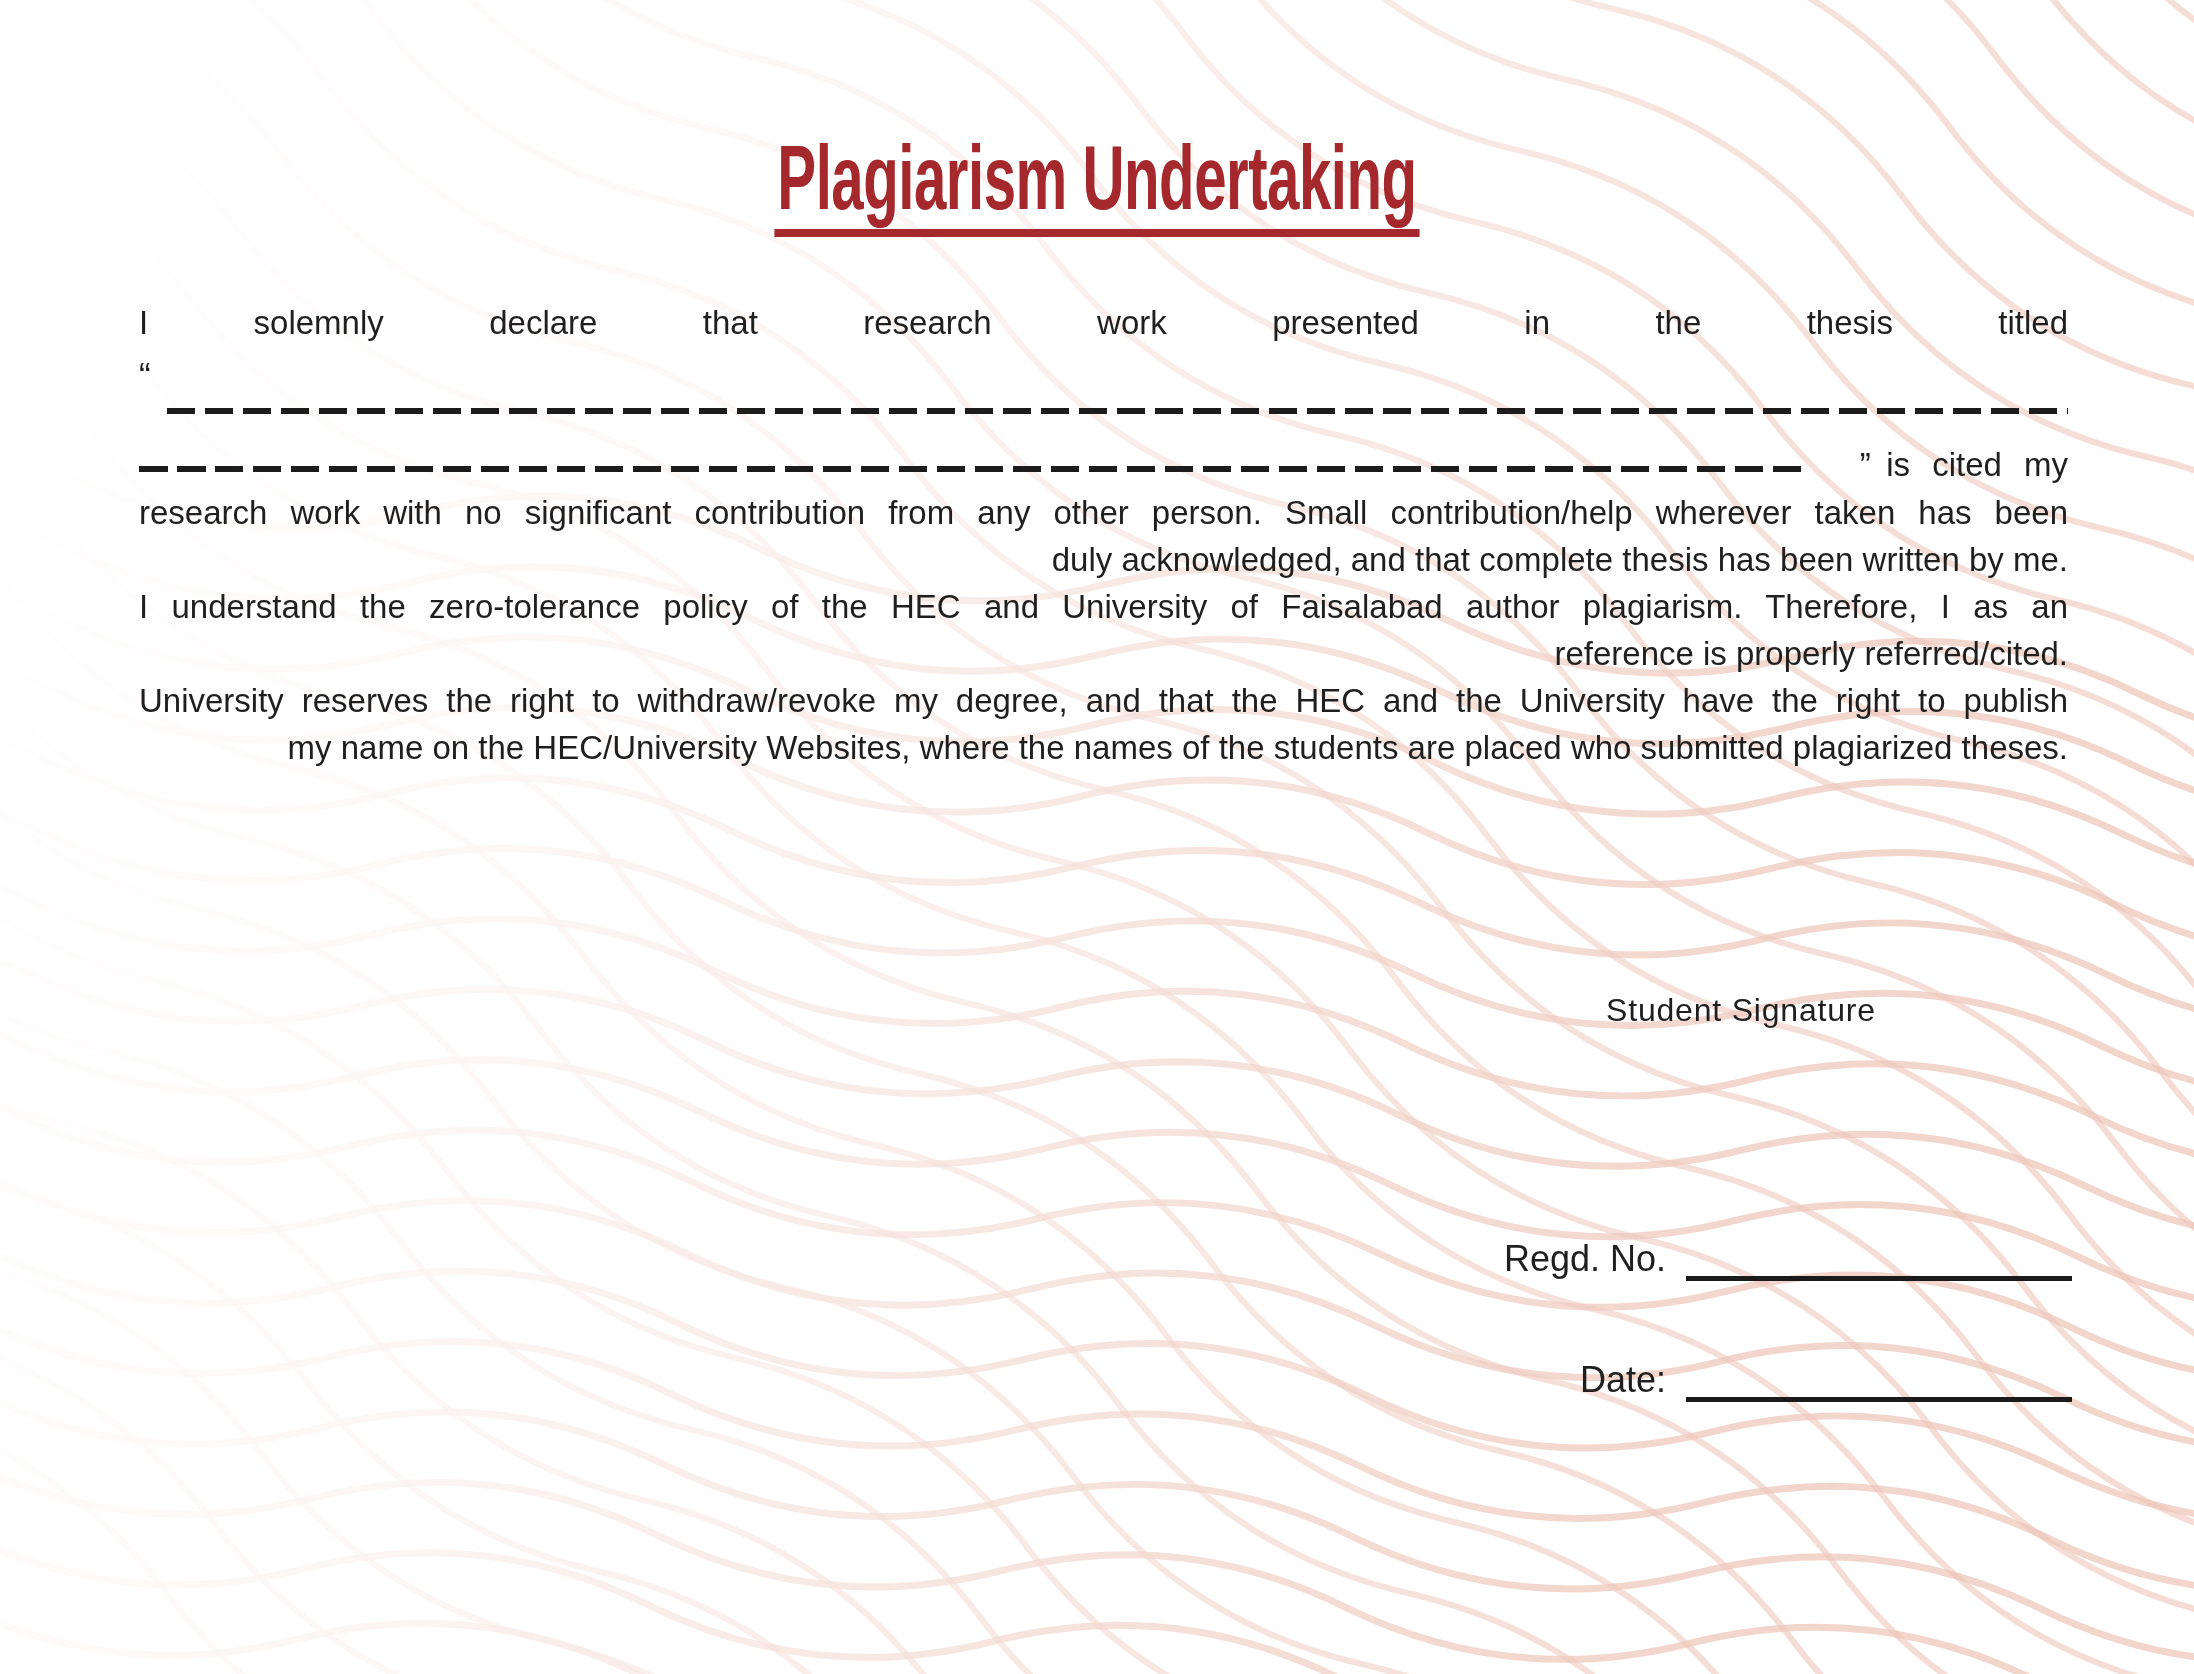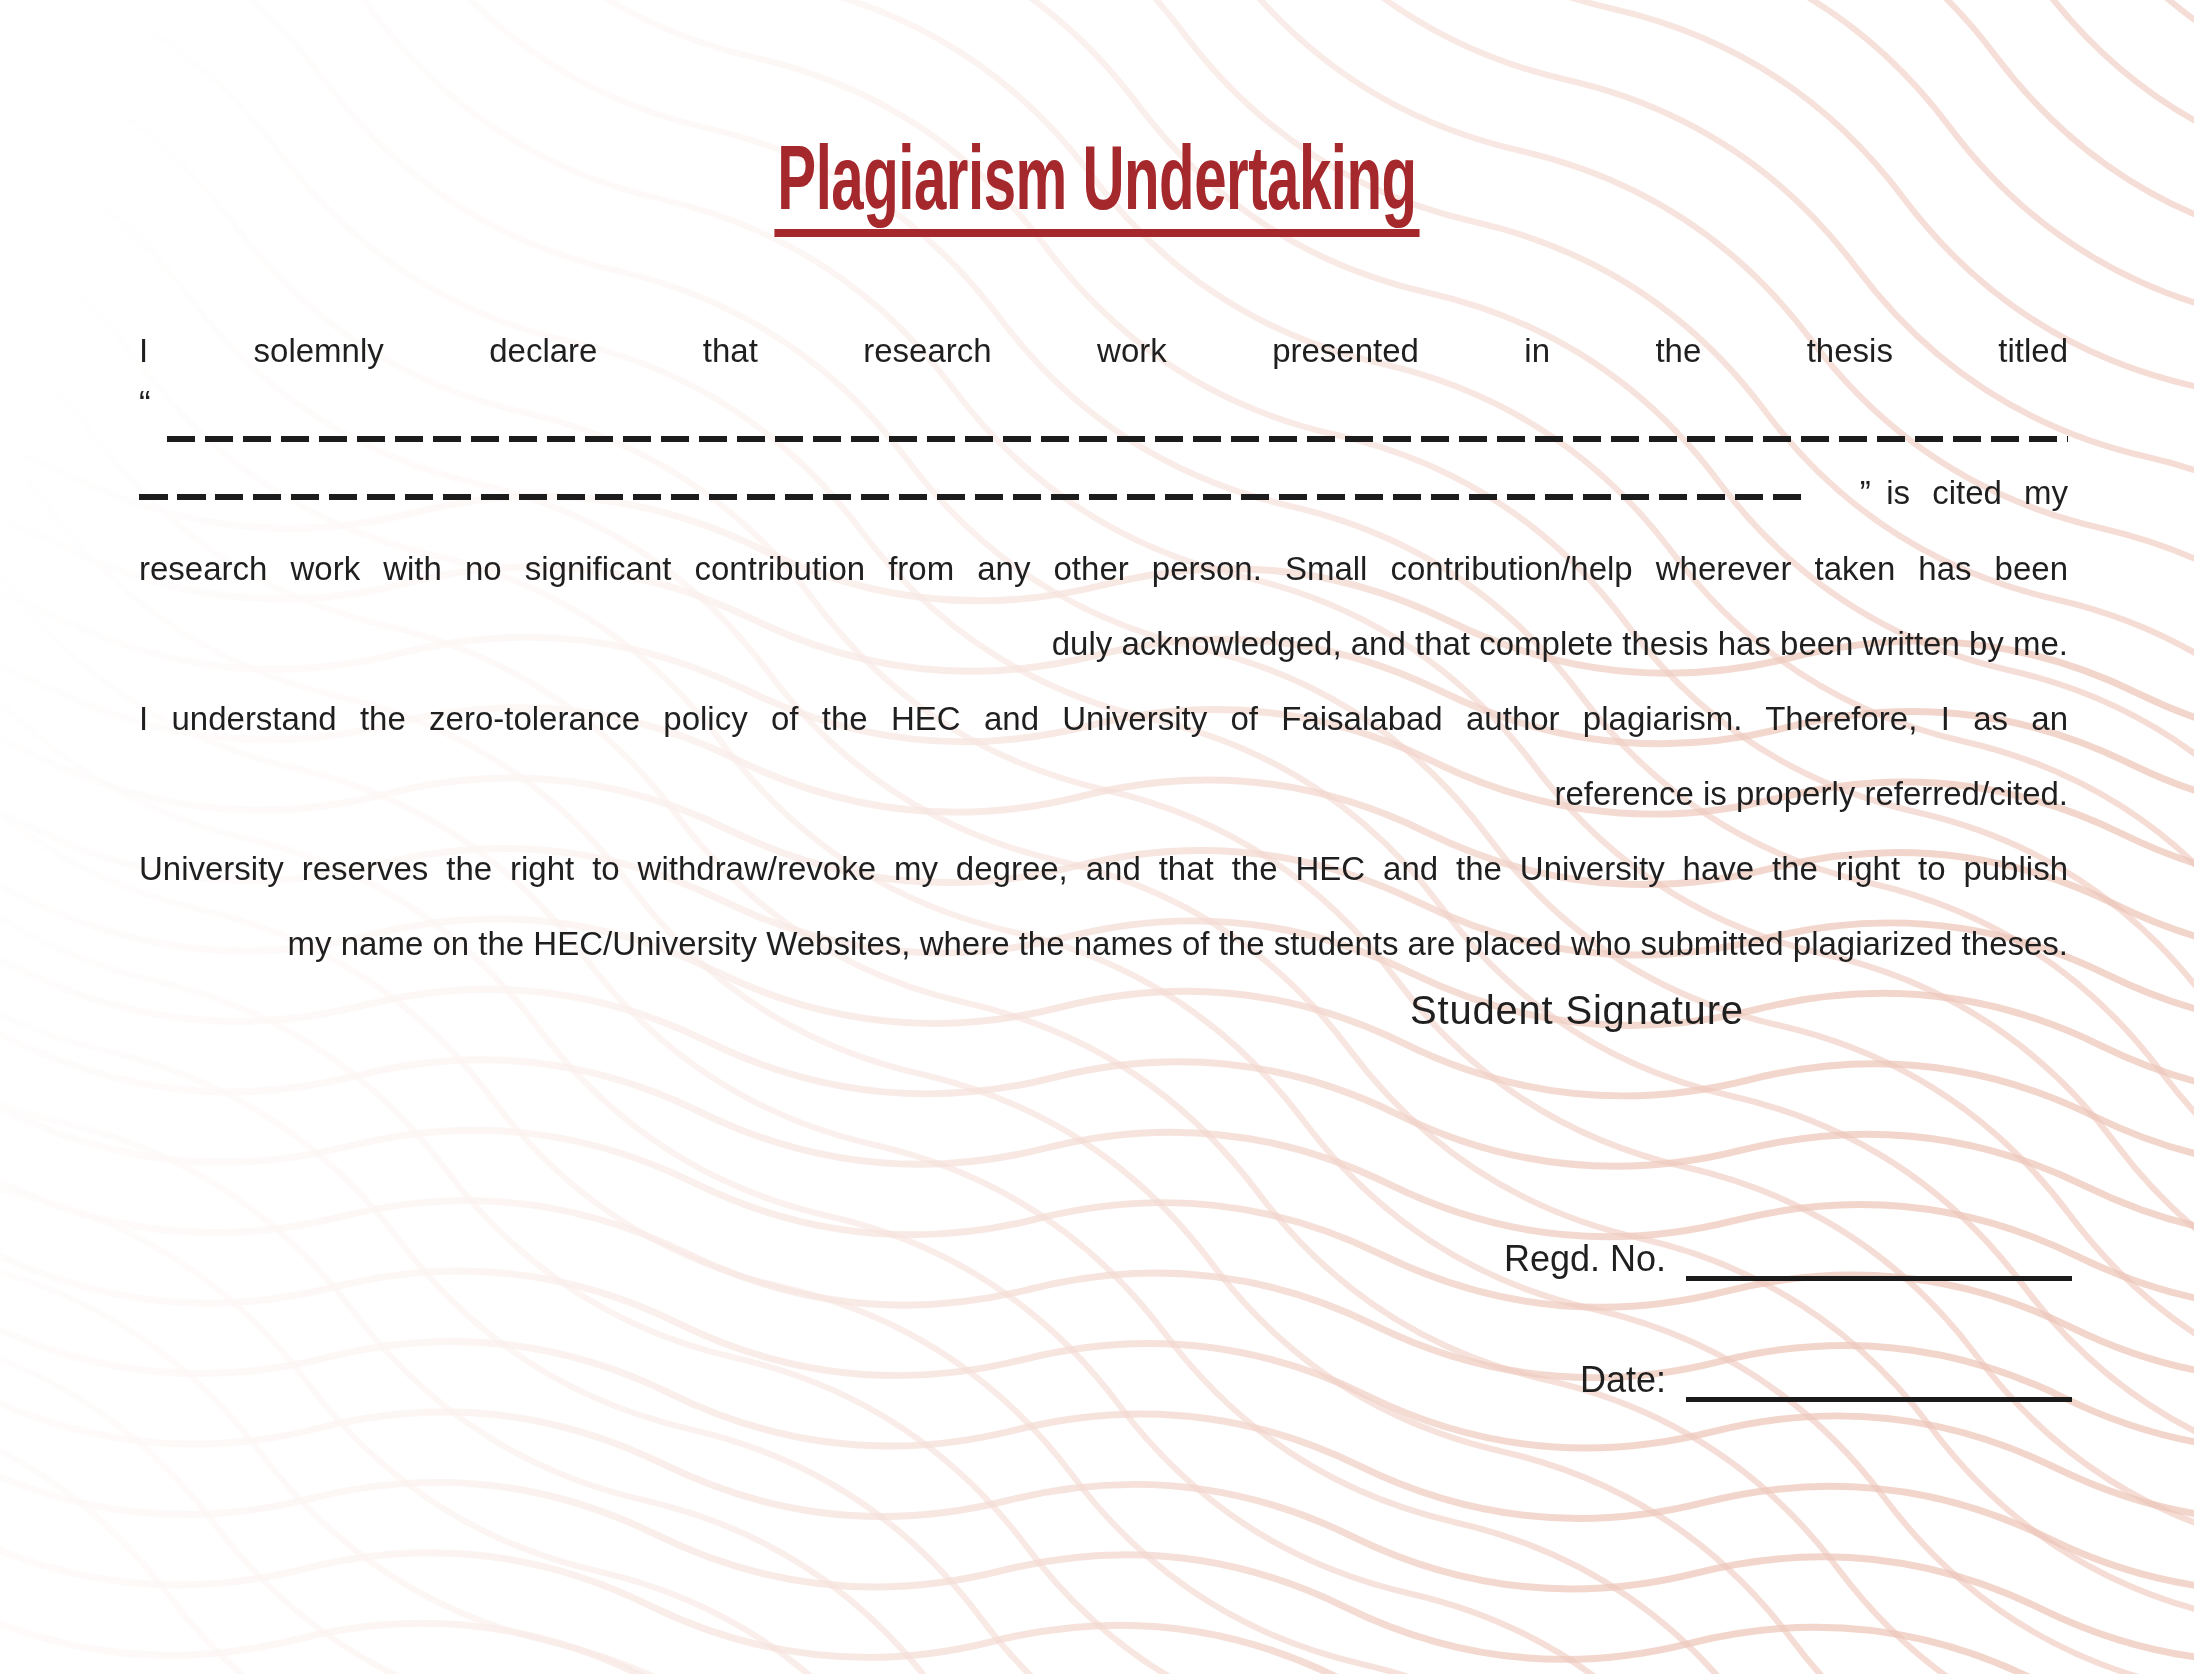--- a/index.html
+++ b/index.html
@@ -25,21 +25,21 @@
   .title {
     position:absolute; top:129px; left:50%;
     transform:translateX(-50%) scaleX(0.64); transform-origin:center top;
     font-size:91px; font-weight:bold; line-height:1.08;
     color:#a5282c; letter-spacing:-0.8px; white-space:nowrap;
     border-bottom:8.5px solid #a5282c; padding:0 4.6px 1.5px 4.6px;
   }
 
   
   .body-text { position:absolute; left:139px; top:299px; width:1929px; font-size:33px; }
-  .bline { height:47px; line-height:47px; white-space:nowrap;margin-top:28px; }
+  .bline { height:47px; line-height:47px; white-space:nowrap; }
   .just  { text-align:justify; text-align-last:justify; white-space:normal; }
   .left  { text-align:right; }
 
   .quote-row { position:relative; height:80px; }
   .quote-row .oq { position:absolute; left:0; top:10.8px; font-size:35px; line-height:35px; }
   .dash {
     height:6.2px;
     background:repeating-linear-gradient(to right, #1c1c1c 0 28.5px, rgba(0,0,0,0) 28.5px 38px);
   }
   .quote-row .dash { position:absolute; left:28px; right:0; bottom:12.3px; }
@@ -47,21 +47,21 @@
   .dash-suffix-row { position:relative; height:63px; }
   .dash-suffix-row .dash { position:absolute; left:0; bottom:17px; width:calc(100% - 260px); }
   .dash-suffix-row .suffix {
     position:absolute; right:0; bottom:6.2px; line-height:37px;
     white-space:nowrap; word-spacing:13px;
   }
   .dash-suffix-row .cq { margin-right:15.4px; }
 
   
   .sig-block { position:absolute; top:989px; right:122px; width:662px; }
-  .sig-heading { text-align:left; font-size:40px; line-height:43px; letter-spacing:0.8px; }
+  .sig-heading { text-align:center; font-size:32px; line-height:43px; letter-spacing:0.8px; }
   .sig-row { position:absolute; right:0; display:flex; align-items:flex-end; height:43px; }
   .sig-row.r1 { top:131px; }
   .sig-row.r2 { top:249px; }
   .sig-row.r3 { top:370px; }
   .sig-label { font-size:36px; line-height:45px; white-space:nowrap; }
   .sig-line {
     width:386px; height:100%; margin-left:20px;
     border-bottom:5.4px solid #1b1b1b;
   }
 </style>

